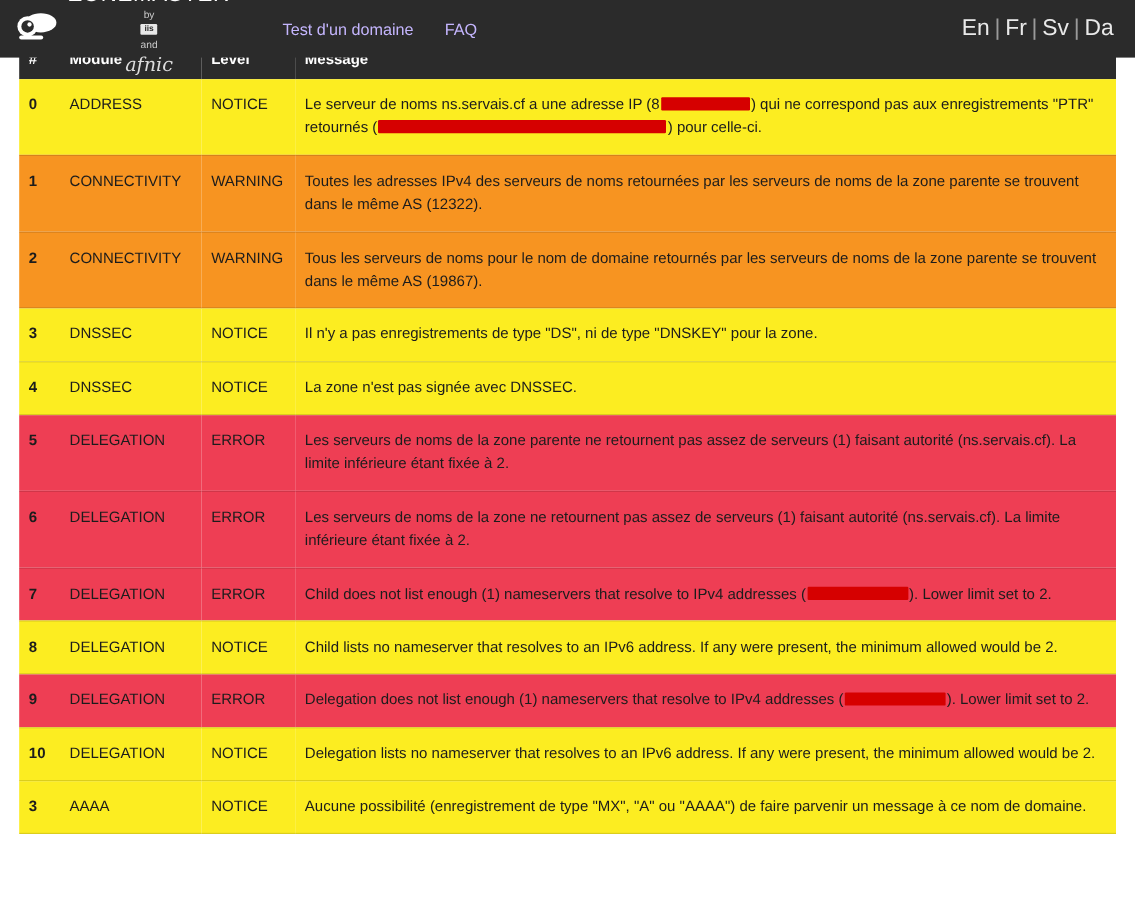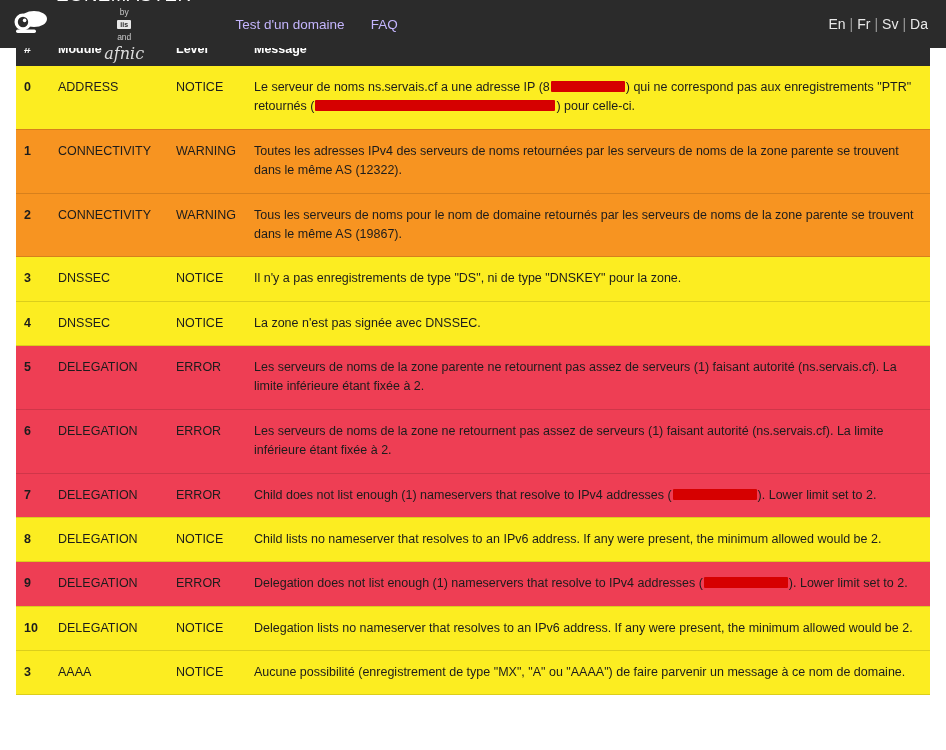--- a/index.html
+++ b/index.html
@@ -64,21 +64,21 @@
     margin-left: 44px;
   }
   .nav-links a {
     color: #c4b5fd;
     font-size: 13.5px;
     text-decoration: none;
   }
   .lang-group {
     margin-left: auto;
     color: #e9e9e9;
-    font-size: 14px;
+    font-size: 19px;
     display: flex;
     align-items: center;
     gap: 4px;
   }
   .lang-group a { color: #e9e9e9; text-decoration: none; }
   .lang-sep { color: #9a9a9a; }
 
   
   .content {
     width: 946px;

